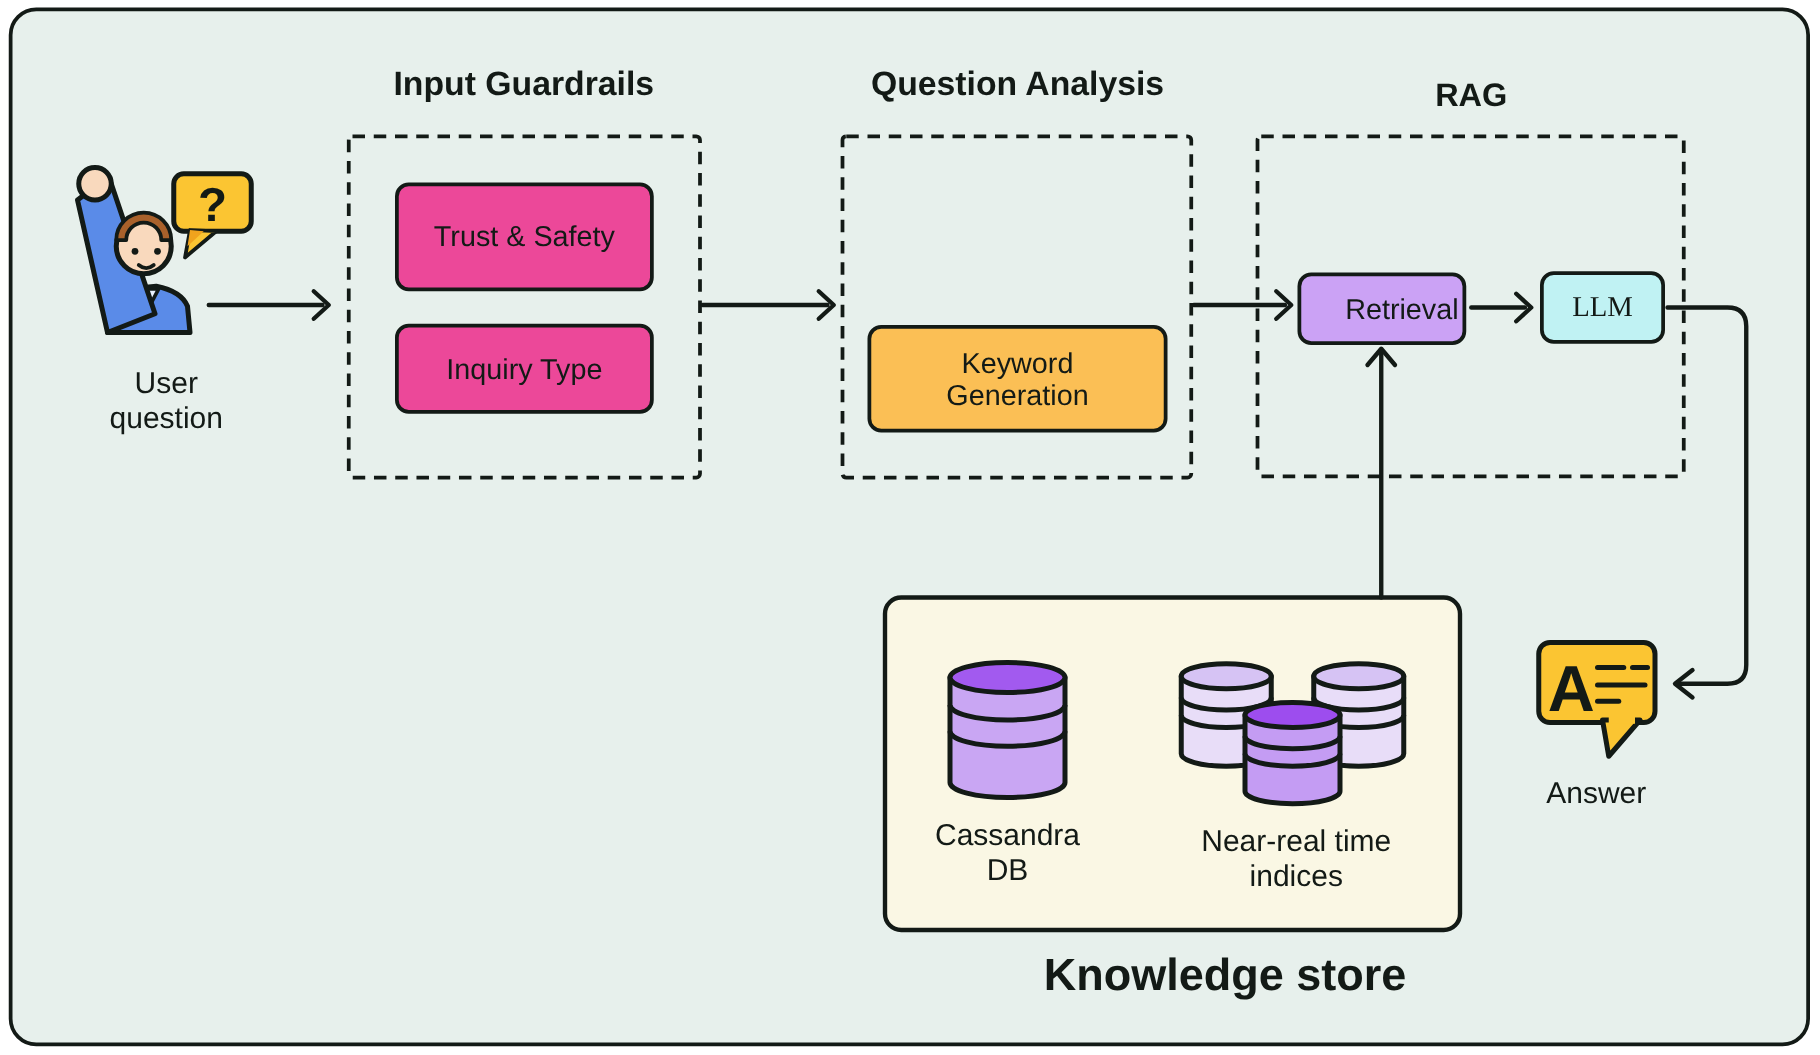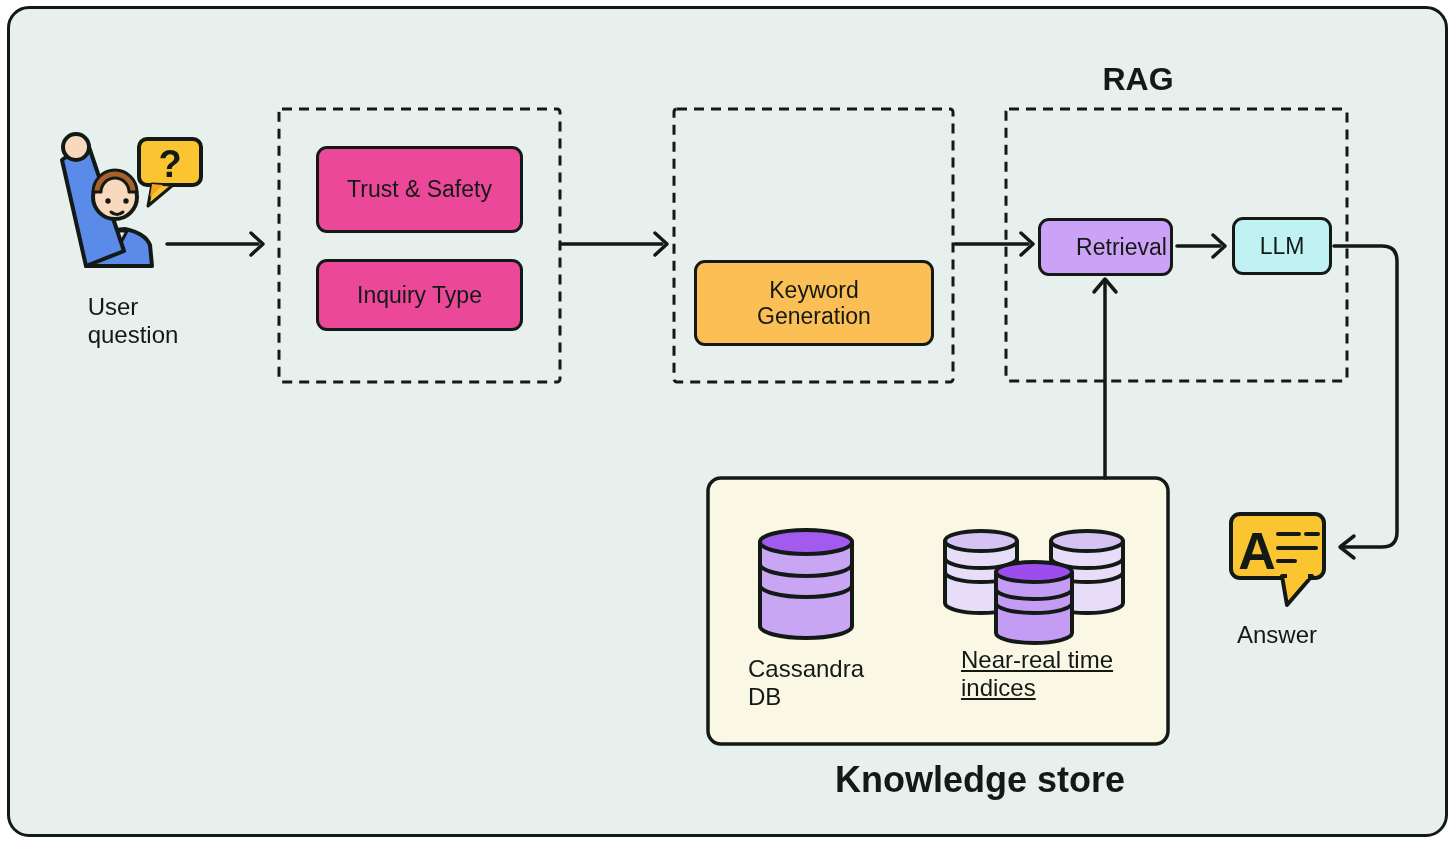--- a/index.html
+++ b/index.html
@@ -15,21 +15,21 @@
   .ico{stroke:#131a16;stroke-width:4;stroke-linejoin:round;stroke-linecap:round;}
   .ico-thin{stroke:#131a16;stroke-width:3;stroke-linejoin:round;stroke-linecap:round;}
   .node{position:absolute;box-sizing:border-box;border:3px solid #131a16;border-radius:11px;
         display:flex;align-items:center;justify-content:center;text-align:center;
         font-size:23px;line-height:1.15;color:#131a16;}
   .green{background:#ec4899;}
   .orange{background:#fbbf55;}
   .purple{background:#cba2f5;}
   .cyan{background:#c0f2f3;}
   .title{position:absolute;transform:translateX(-50%);font-weight:700;white-space:nowrap;}
-  .lbl{position:absolute;transform:translateX(-50%);text-align:left;font-size:24px;line-height:1.16;}
+  .lbl{position:absolute;transform:translateX(-50%);text-align:center;font-size:24px;line-height:1.16;}
   .l1,.l2{display:block;}
   svg text{font-family:"Liberation Sans","DejaVu Sans",sans-serif;fill:#131a16;}
 </style>
 </head>
 <body>
 
 <div id="canvas">
   <div id="frame"></div>
 
   <svg class="layer" width="1456" height="844" viewBox="0 0 1456 844">
@@ -113,48 +113,50 @@
       <text x="1257" y="569" font-size="52" font-weight="600" text-anchor="middle">A</text>
       <g>
         <path class="ico" d="M 1278 534 H 1299"></path>
           <path class="ico" d="M 1306 534 H 1318"></path>
         <path class="ico" d="M 1278 548 H 1316"></path>
         <path class="ico" d="M 1278 561 H 1295"></path>
       </g>
     </g>
   </svg>
 
-  <div class="title" style="left:1138px;top:61px;font-size:32px;">RAG</div>
+  <div class="title" style="left:419px;top:52px;font-size:27px;">Input Guardrails</div>
+  <div class="title" style="left:814px;top:52px;font-size:27px;">Question Analysis</div>
+  <div class="title" style="left:1177px;top:61px;font-size:26px;">RAG</div>
   <div class="title" style="left:980px;top:759px;font-size:36px;">Knowledge store</div>
 
   <div class="node green" style="left:316px;top:146px;width:207px;height:87px;">
     <span>Trust &amp; Safety</span>
   </div>
   <div class="node green" style="left:316px;top:259px;width:207px;height:72px;">
     <span>Inquiry Type</span>
   </div>
   <div class="node orange" style="left:694px;top:260px;width:240px;height:86px;">
     <span>
       <span class="l1">Keyword</span>
       <span class="l2">Generation</span>
     </span>
   </div>
   <div class="node purple" style="left:1038px;top:218px;width:135px;height:58px;padding-left:32px;">
     <span>Retrieval</span>
   </div>
-  <div class="node cyan" style="left:1232px;top:217px;width:100px;height:58px;">
+  <div class="node cyan" style="left:1232px;top:217px;width:100px;height:58px;font-family:Liberation Serif, serif;">
     <span>LLM</span>
   </div>
 
   <div class="lbl" style="left:133px;top:293px;">
     <span class="l1">User</span>
     <span class="l2">question</span>
   </div>
   <div class="lbl" style="left:806px;top:655px;">
     <span class="l1">Cassandra</span>
     <span class="l2">DB</span>
   </div>
-  <div class="lbl" style="left:1037px;top:646px;text-decoration:underline;">
+  <div class="lbl" style="left:1037px;top:660px;">
     <span class="l1">Near-real time</span>
     <span class="l2">indices</span>
   </div>
   <div class="lbl" style="left:1277px;top:621px;">Answer</div>
 </div>
 
 </body></html>

